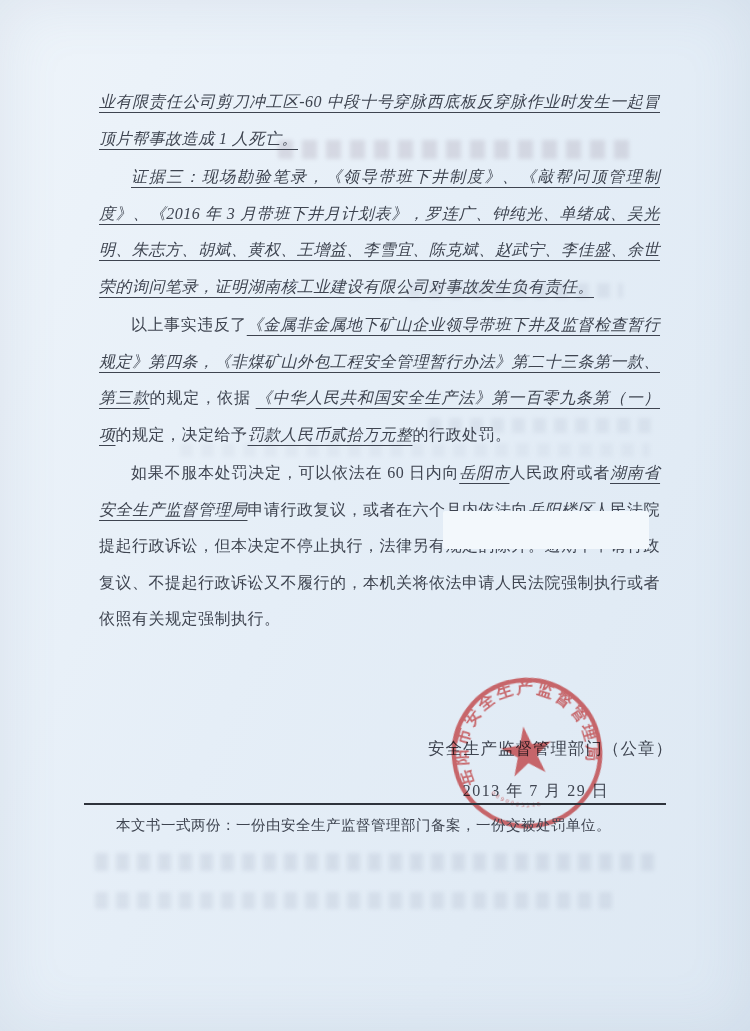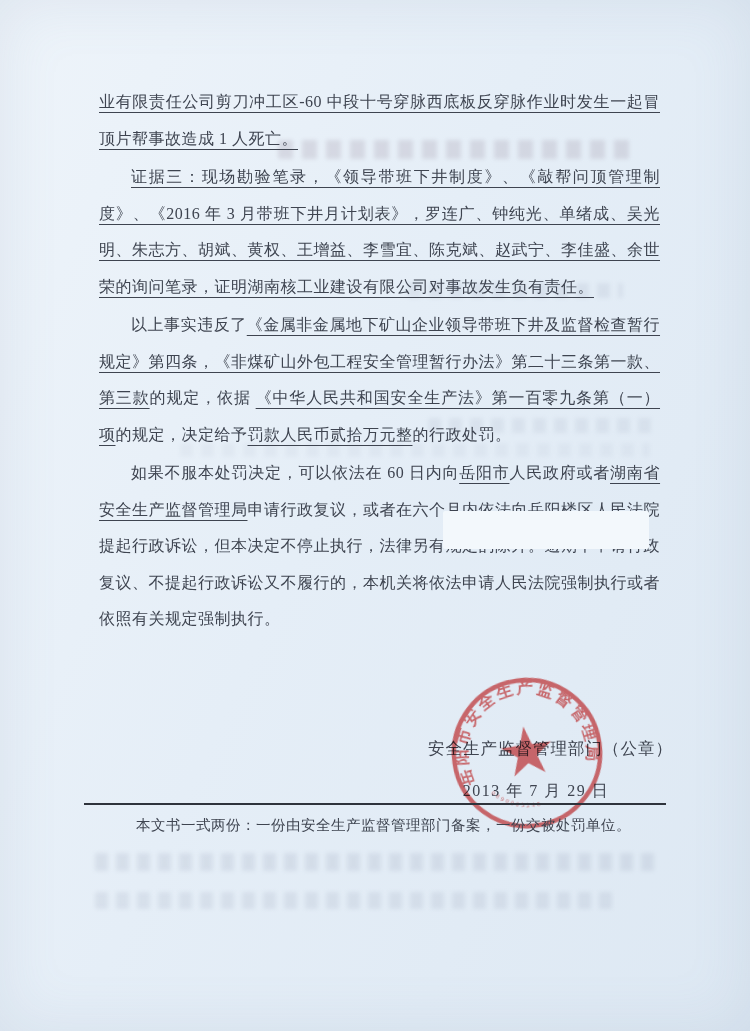--- a/index.html
+++ b/index.html
@@ -15,40 +15,40 @@
   
   .smudge{position:absolute;border-radius:2px;filter:blur(2px);
           background:repeating-linear-gradient(90deg,rgba(138,148,172,.34) 0 13px,rgba(138,148,172,0) 13px 21px);}
   .smudge.warm{background:repeating-linear-gradient(90deg,rgba(152,140,158,.42) 0 15px,rgba(152,140,158,0) 15px 24px);}
   
   .body-text{position:absolute;left:99px;top:84px;width:561px;color:var(--ink);
              font-size:16px;line-height:36.5px;letter-spacing:.5px;
              text-align:justify;word-break:break-all;}
   .body-text p{margin:0 0 2px 0;}
   .body-text p.indent{text-indent:2em;}
-  .u{text-decoration:underline;text-underline-offset:4.5px;text-decoration-thickness:1.2px;}
+  .u{text-decoration:underline;text-underline-offset:4.5px;text-decoration-thickness:1.2px;font-style:italic;}
   .blank-line{display:inline-block;width:168px;height:13px;
               border-bottom:1.4px solid var(--ink);}
   .patch{position:absolute;left:443px;top:511px;width:206px;height:38px;
          background:#f3f8fc;border-radius:2px;}
   
   .signature{position:absolute;left:428px;top:738px;width:216px;text-align:center;color:var(--ink);}
   .signature .issuer{font-size:16.5px;letter-spacing:1px;white-space:nowrap;}
   .signature .date{font-size:16px;letter-spacing:1.5px;margin-top:21px;}
   
   .seal{position:absolute;left:448px;top:674px;width:158px;height:158px;
         transform:rotate(-8deg);mix-blend-mode:multiply;opacity:.88;filter:blur(.3px);}
   .seal .ring{fill:none;stroke:var(--seal);stroke-width:4.5;}
   .seal .star{fill:var(--seal);}
   .seal text{fill:var(--seal);font-weight:bold;font-family:"Liberation Serif","DejaVu Serif",serif;}
   .seal .ringtext{font-size:16.5px;letter-spacing:3px;}
   .seal .codetext{font-size:6.2px;letter-spacing:2.5px;font-weight:normal;}
   
   .rule{position:absolute;left:84px;top:803px;width:582px;border-top:2.2px solid #2e333c;}
-  .footer-note{position:absolute;left:136px;top:816px;width:540px;color:var(--ink);
+  .footer-note{position:absolute;left:116px;top:816px;width:540px;color:var(--ink);
                font-size:14.5px;letter-spacing:.5px;}
 </style>
 </head>
 <body>
 
 <div class="scan">
 
   <div class="smudge warm" style="left:278px;top:140px;width:352px;height:19px;opacity:.55;"></div>
   <div class="smudge" style="left:408px;top:283px;width:215px;height:15px;opacity:.4;"></div>
   <div class="smudge" style="left:428px;top:418px;width:230px;height:15px;opacity:.35;"></div>

